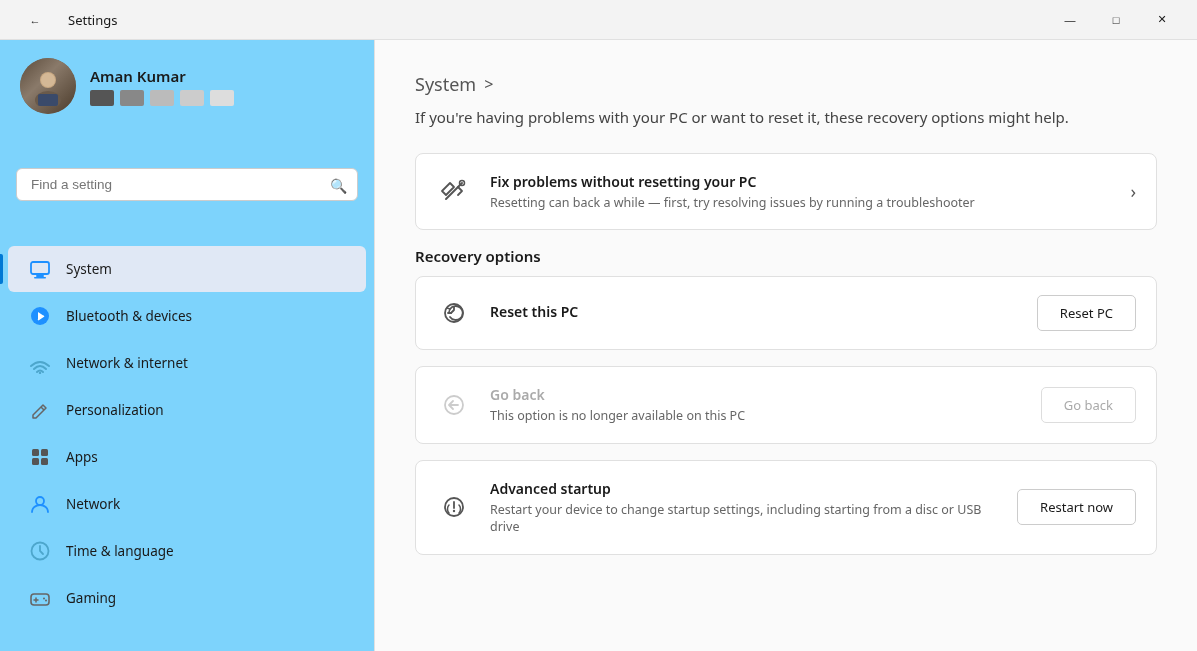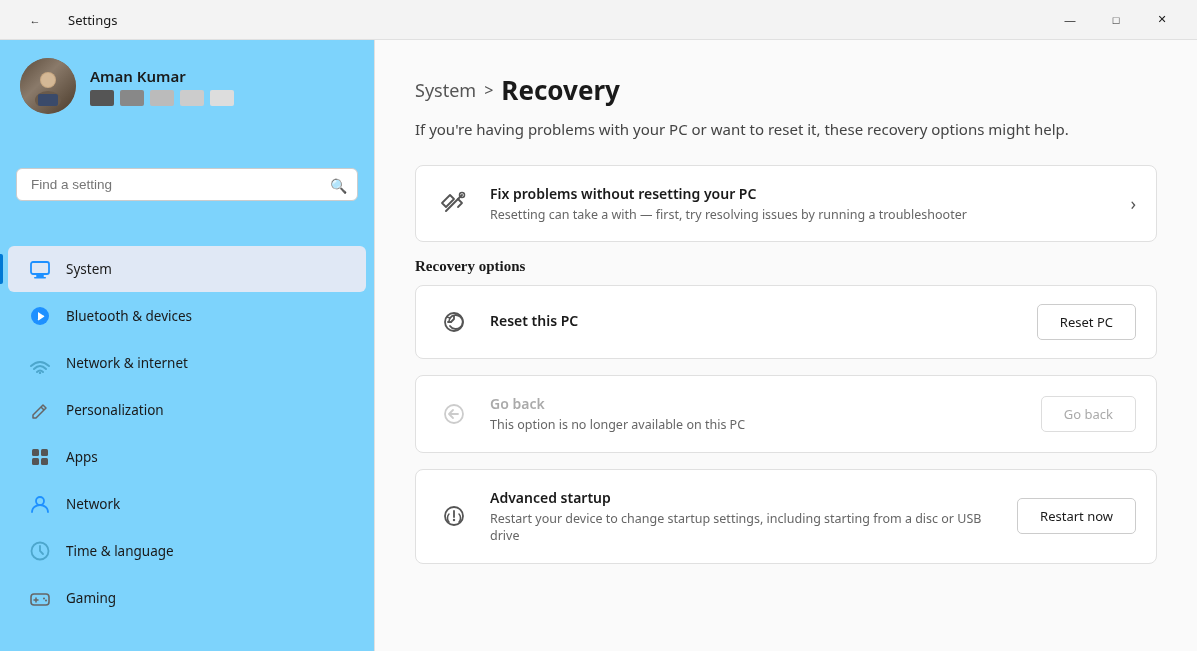--- a/index.html
+++ b/index.html
@@ -261,21 +261,20 @@
     .card-chevron {
       color: #555;
       font-size: 18px;
     }
 
     .section-title {
       font-size: 15px;
       font-weight: 600;
       color: #1a1a1a;
       margin-bottom: 10px;
-      font-family: Liberation Serif, serif;
     }
 
     .btn {
       padding: 8px 22px;
       border-radius: 5px;
       border: 1px solid #ccc;
       background: white;
       font-size: 13px;
       cursor: pointer;
       font-family: inherit;
@@ -434,38 +433,37 @@
       </div>
 
     </nav>
   </div>
 
   <div class="main-content">
 
     <div class="breadcrumb">
       <span class="breadcrumb-system">System</span>
       <span class="breadcrumb-arrow">&gt;</span>
-      <span class="breadcrumb-recovery">Recovery</span>
     </div>
 
     <p class="page-subtitle">If you're having problems with your PC or want to reset it, these recovery options might help.</p>
 
     <div class="card">
       <div class="card-row">
         <div class="card-icon">
           <svg width="28" height="28" viewBox="0 0 28 28" fill="none">
             <path d="M6 22L22 6" stroke="#555" stroke-width="2" stroke-linecap="round"></path>
             <path d="M10 6l4 4-8 8-4-4 8-8z" stroke="#555" stroke-width="1.8" fill="none" stroke-linejoin="round"></path>
             <path d="M18 10l4 4-4 4" stroke="#555" stroke-width="1.8" fill="none" stroke-linecap="round" stroke-linejoin="round"></path>
             <circle cx="22" cy="6" r="2.5" stroke="#555" stroke-width="1.5" fill="none"></circle>
           </svg>
         </div>
         <div class="card-text">
           <div class="card-title">Fix problems without resetting your PC</div>
-          <div class="card-desc">Resetting can take a with — first, try resolving issues by running a troubleshooter</div>
+          <div class="card-desc">Resetting can back a while — first, try resolving issues by running a troubleshooter</div>
         </div>
         <div class="card-action">
           <span class="card-chevron">›</span>
         </div>
       </div>
     </div>
 
     <div class="section-title">Recovery options</div>
 
     <div class="card">

